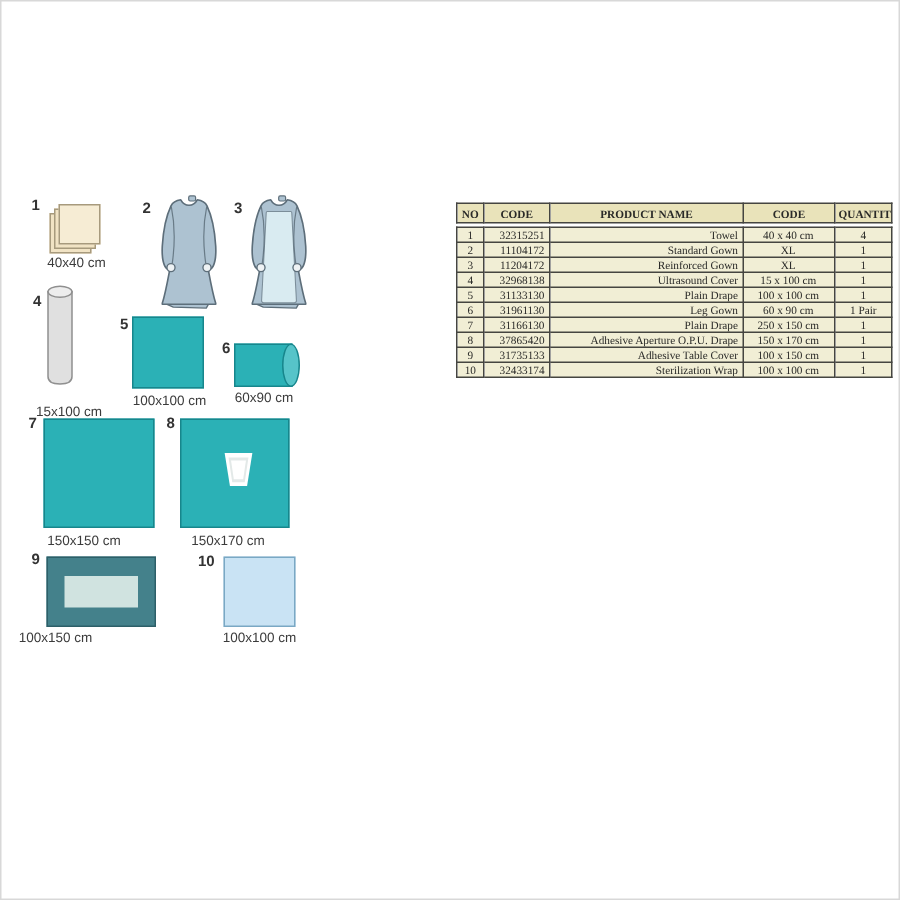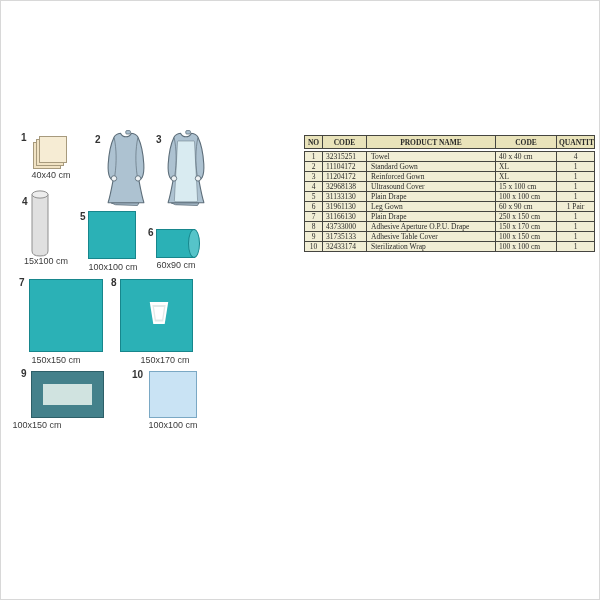--- a/index.html
+++ b/index.html
@@ -34,23 +34,23 @@
   table.spec th{
     background:var(--table-header-bg);border:1px solid var(--table-border);
     font-weight:bold;height:12px;padding:0 2px;text-align:center;overflow:hidden;
   }
   table.spec td{
     background:var(--table-row-bg);border:1px solid var(--table-border);
     height:9px;line-height:9px;padding:0 3px;overflow:hidden;white-space:nowrap;
   }
   table.spec tr.gap td{background:#fff;border:none;height:2px;padding:0;}
   table.spec td.c0,table.spec td.c4{text-align:center;}
-  table.spec td.c1{text-align:left;}
-  table.spec td.c2{text-align:left;padding-left:4px;}
-  table.spec td.c3{text-align:left;padding-right:4px;}
+  table.spec td.c1{text-align:right;}
+  table.spec td.c2{text-align:right;padding-left:20px;}
+  table.spec td.c3{text-align:center;padding-right:4px;}
 </style>
 </head>
 <body>
 
 <div class="canvas">
 
   <div class="num" style="left:20px;top:132px">1</div>
   <div class="towel t-back" style="left:32px;top:141px"></div>
   <div class="towel t-back" style="left:35px;top:138px"></div>
   <div class="towel" style="left:38px;top:135px"></div>
@@ -75,41 +75,41 @@
     <path d="M13.2,8.8 C15.5,20 15.8,33 13.8,46.8 M36.8,8.8 C34.5,20 34.2,33 36.2,46.8" fill="none" stroke="var(--gown-outline)" stroke-width="0.8" opacity="0.85"></path>
     <circle cx="13" cy="49.4" r="2.7" fill="var(--hand-fill)" stroke="var(--gown-outline)" stroke-width="0.9"></circle>
     <circle cx="37" cy="49.4" r="2.7" fill="var(--hand-fill)" stroke="var(--gown-outline)" stroke-width="0.9"></circle>
   </svg>
 
   <div class="num" style="left:21px;top:196px">4</div>
   <svg class="cyl-v" style="left:29px;top:188px" width="20" height="70" viewBox="0 0 20 70">
     <path d="M2,5.5 L2,62 Q2,67 10,67 Q18,67 18,62 L18,5.5 Z" fill="var(--gray-fill)" stroke="var(--gray-border)" stroke-width="1"></path>
     <ellipse cx="10" cy="5.5" rx="8" ry="3.6" fill="var(--gray-top)" stroke="var(--gray-border)" stroke-width="1"></ellipse>
   </svg>
-  <div class="szlabel" style="left:14px;top:255px;width:62px">15x100 cm</div>
+  <div class="szlabel" style="left:14px;top:268px;width:62px">15x100 cm</div>
 
   <div class="num" style="left:79px;top:211px">5</div>
   <div class="teal-square" style="left:87px;top:210px;width:48px;height:48px"></div>
   <div class="szlabel" style="left:84px;top:261px;width:56px">100x100 cm</div>
 
   <div class="num" style="left:147px;top:227px">6</div>
   <div class="legcover-body" style="left:155px;top:228px;width:39px;height:29px"></div>
   <div class="legcover-end" style="left:187px;top:228px;width:12px;height:29px"></div>
   <div class="szlabel" style="left:150px;top:259px;width:50px">60x90 cm</div>
 
   <div class="num" style="left:18px;top:277px">7</div>
   <div class="teal-square" style="left:28px;top:278px;width:74px;height:73px"></div>
   <div class="szlabel" style="left:26px;top:354px;width:58px">150x150 cm</div>
 
   <div class="num" style="left:110px;top:277px">8</div>
   <div class="teal-square" style="left:119px;top:278px;width:73px;height:73px"></div>
   <div class="aperture" style="left:147px;top:301px;width:22px;height:22px"></div>
   <div class="aperture inner" style="left:150px;top:303.5px;width:16px;height:17px"></div>
   <div class="aperture core" style="left:152px;top:305.5px;width:12px;height:13px"></div>
-  <div class="szlabel" style="left:135px;top:354px;width:58px">150x170 cm</div>
+  <div class="szlabel" style="left:122px;top:354px;width:58px">150x170 cm</div>
 
   <div class="num" style="left:20px;top:368px">9</div>
   <div class="tablecover-outer" style="left:30px;top:370px;width:73px;height:47px"></div>
   <div class="tablecover-inner" style="left:42px;top:383px;width:49px;height:21px"></div>
   <div class="szlabel" style="left:6px;top:419px;width:60px">100x150 cm</div>
 
   <div class="num" style="left:131px;top:369px">10</div>
   <div class="wrap-square" style="left:148px;top:370px;width:48px;height:47px"></div>
   <div class="szlabel" style="left:143px;top:419px;width:58px">100x100 cm</div>
 
@@ -179,21 +179,21 @@
           </tr>
           <tr>
             <td class="c0">7</td>
             <td class="c1">31166130</td>
             <td class="c2">Plain Drape</td>
             <td class="c3">250 x 150 cm</td>
             <td class="c4">1</td>
           </tr>
           <tr>
             <td class="c0">8</td>
-            <td class="c1">43733000</td>
+            <td class="c1">37865420</td>
             <td class="c2">Adhesive Aperture O.P.U. Drape</td>
             <td class="c3">150 x 170 cm</td>
             <td class="c4">1</td>
           </tr>
           <tr>
             <td class="c0">9</td>
             <td class="c1">31735133</td>
             <td class="c2">Adhesive Table Cover</td>
             <td class="c3">100 x 150 cm</td>
             <td class="c4">1</td>

